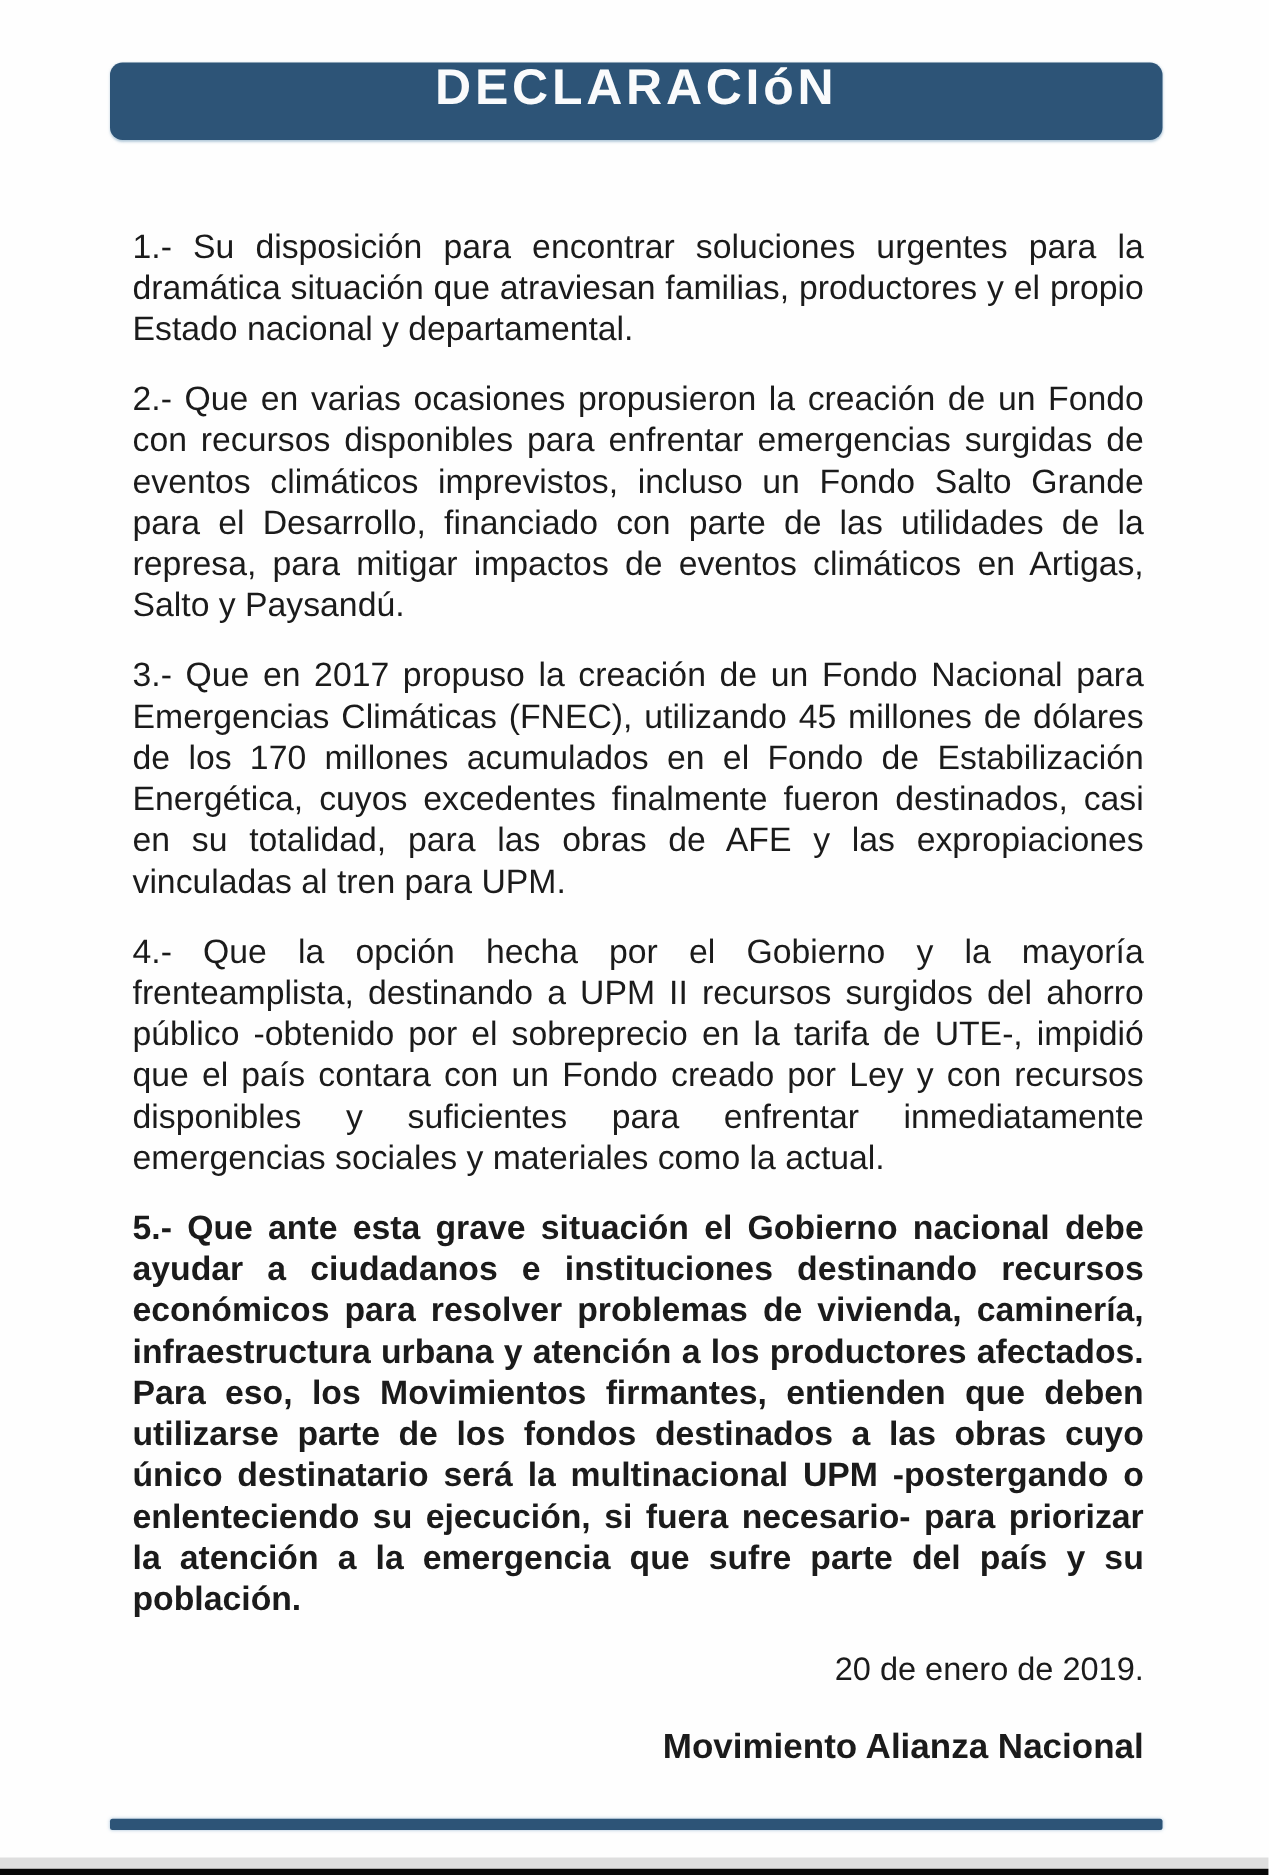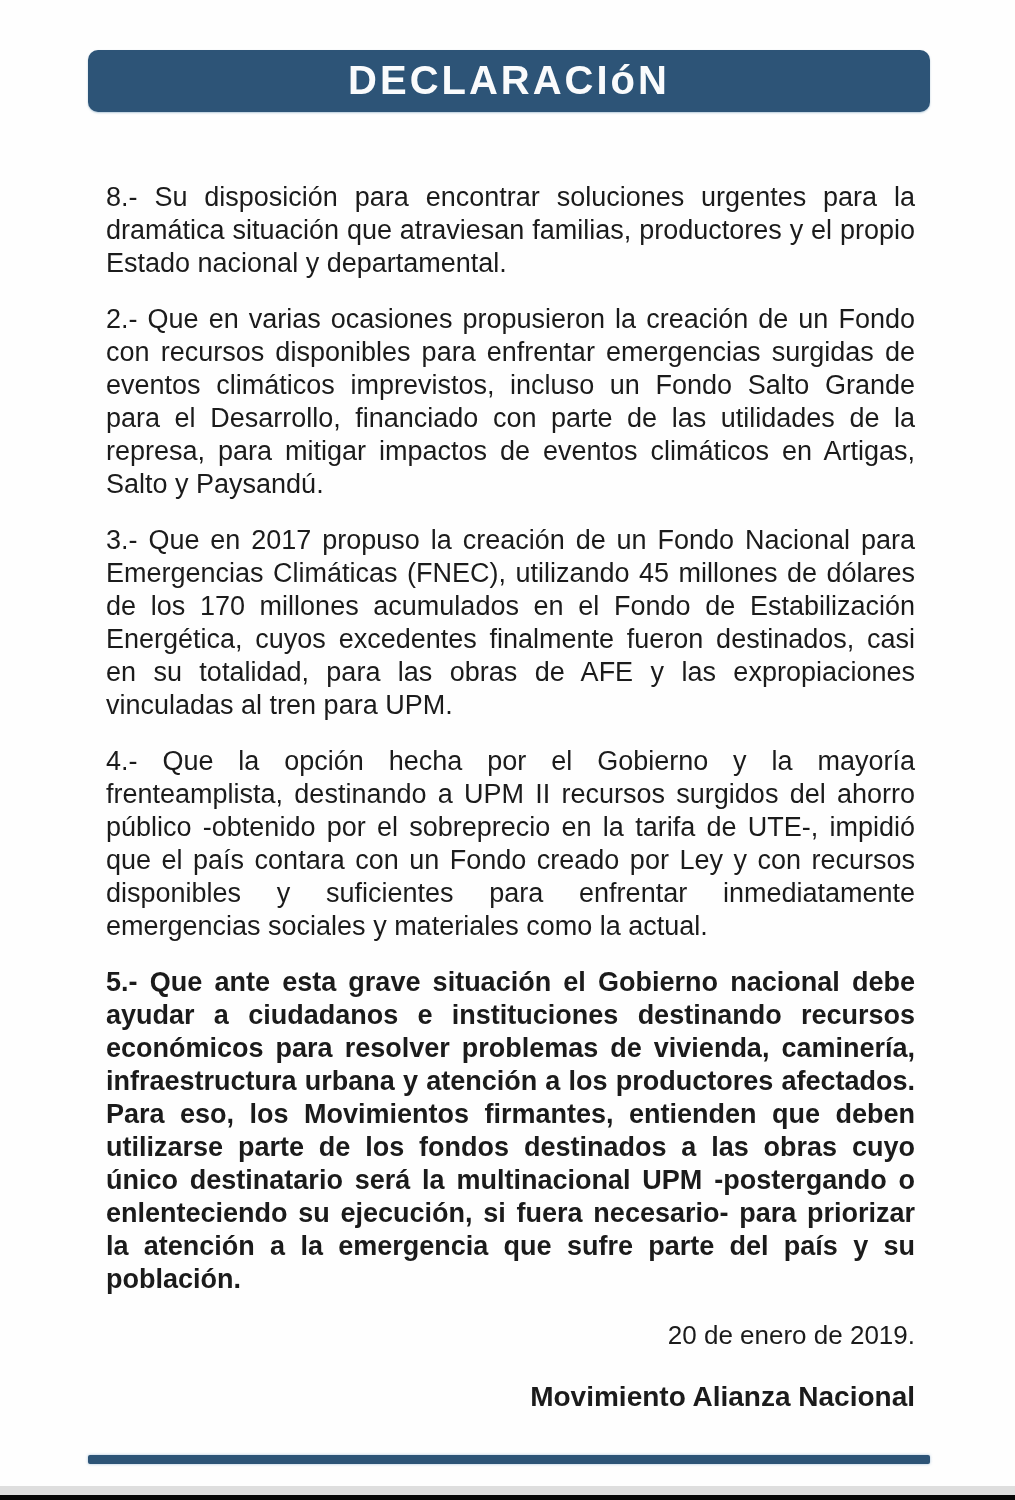--- a/index.html
+++ b/index.html
@@ -19,21 +19,20 @@
     position: absolute;
     left: 88px;
     top: 50px;
     width: 842px;
   }
   .title-bar {
     height: 62px;
     background: #2d5477;
     border-radius: 10px;
     display: flex;
-    align-items: center;
     justify-content: center;
     box-shadow: 0 1px 2px rgba(120,160,190,0.55);
   }
   .title-bar .title-text {
     color: #fafbfc;
     font-size: 40px;
     font-weight: bold;
     letter-spacing: 3px;
     line-height: 1;
     padding-bottom: 2px;
@@ -101,21 +100,21 @@
 
   <div class="doc">
 
     <div class="title-bar">
       <span class="title-text">DECLARACIóN</span>
     </div>
 
     <div class="content">
 
 
-      <p>8.- Su disposición para encontrar soluciones urgentes para la dramática situación que atraviesan familias, productores y el propio Estado nacional y departamental.</p>
+      <p>1.- Su disposición para encontrar soluciones urgentes para la dramática situación que atraviesan familias, productores y el propio Estado nacional y departamental.</p>
 
       <p>2.- Que en varias ocasiones propusieron la creación de un Fondo con recursos disponibles para enfrentar emergencias surgidas de eventos climáticos imprevistos, incluso un Fondo Salto Grande para el Desarrollo, financiado con parte de las utilidades de la represa, para mitigar impactos de eventos climáticos en Artigas, Salto y Paysandú.</p>
 
       <p>3.- Que en 2017 propuso la creación de un Fondo Nacional para Emergencias Climáticas (FNEC), utilizando 45 millones de dólares de los 170 millones acumulados en el Fondo de Estabilización Energética, cuyos excedentes finalmente fueron destinados, casi en su totalidad, para las obras de AFE y las expropiaciones vinculadas al tren para UPM.</p>
 
       <p>4.- Que la opción hecha por el Gobierno y la mayoría frenteamplista, destinando a UPM II recursos surgidos del ahorro público -obtenido por el sobreprecio en la tarifa de UTE-, impidió que el país contara con un Fondo creado por Ley y con recursos disponibles y suficientes para enfrentar inmediatamente emergencias sociales y materiales como la actual.</p>
 
       <p class="bold">5.- Que ante esta grave situación el Gobierno nacional debe ayudar a ciudadanos e instituciones destinando recursos económicos para resolver problemas de vivienda, caminería, infraestructura urbana y atención a los productores afectados. Para eso, los Movimientos firmantes, entienden que deben utilizarse parte de los fondos destinados a las obras cuyo único destinatario será la multinacional UPM -postergando o enlenteciendo su ejecución, si fuera necesario- para priorizar la atención a la emergencia que sufre parte del país y su población.</p>
 
       <p class="dateline">20 de enero de 2019.</p>

